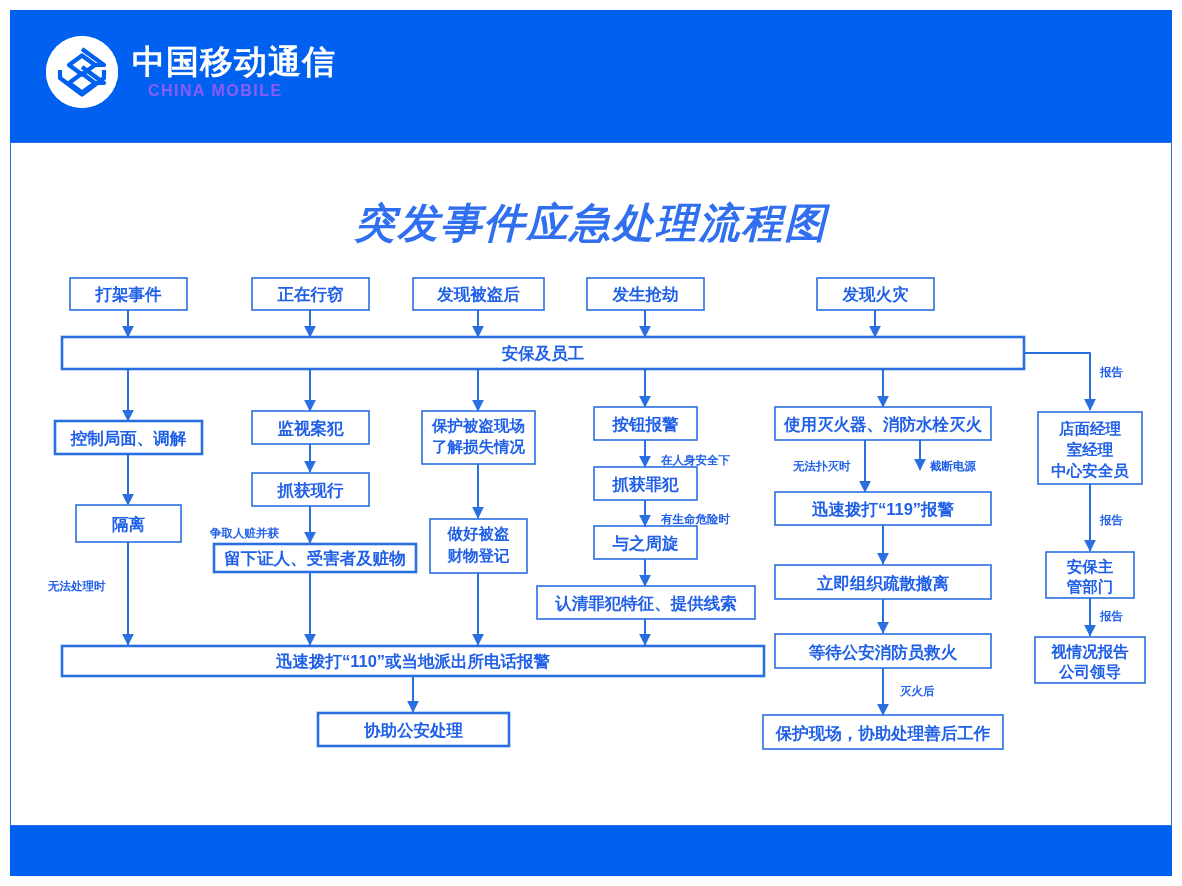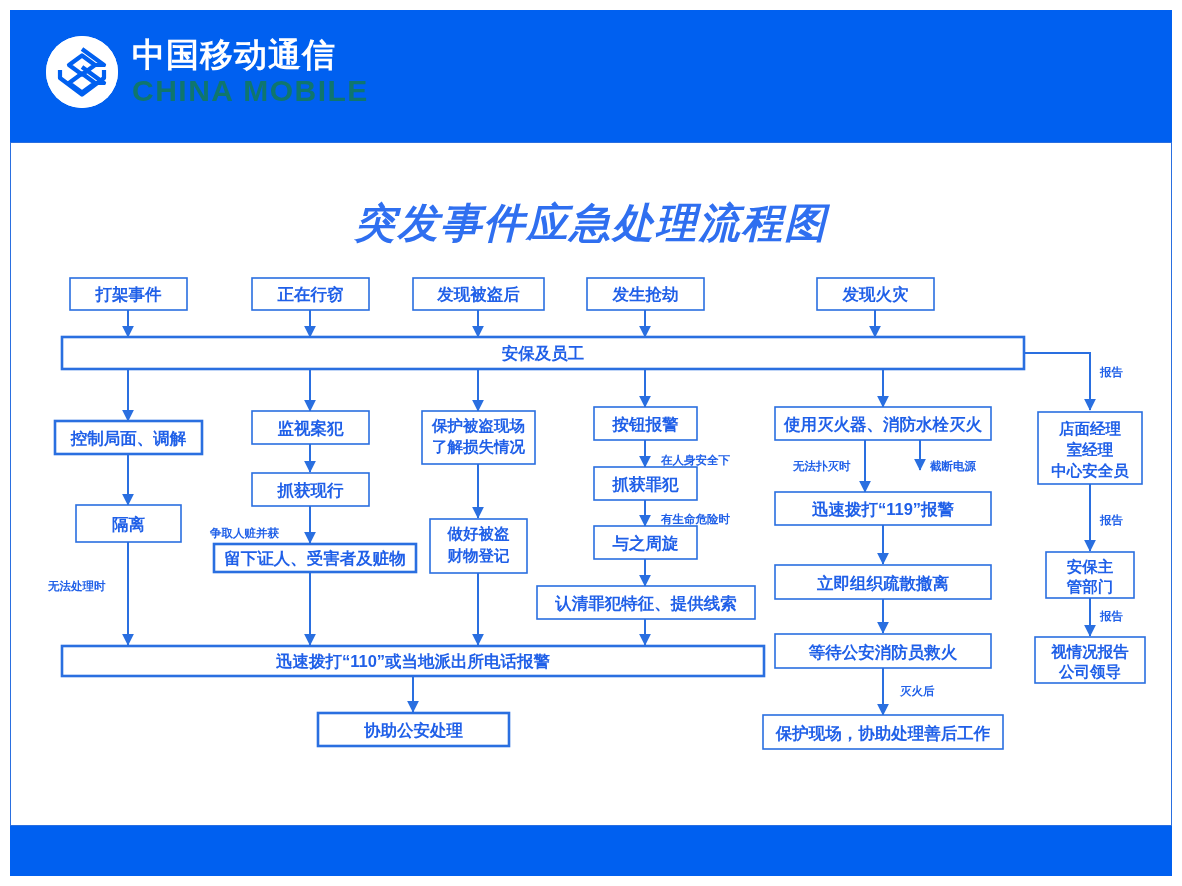--- a/index.html
+++ b/index.html
@@ -19,21 +19,21 @@
     position:absolute;left:10px;top:142px;width:1162px;height:684px;
     background:#ffffff;border:1px solid #2a6fe0;box-sizing:border-box;
   }
 
   
   #logo-wrap{position:absolute;left:46px;top:36px;display:flex;align-items:center;gap:14px;}
   #logo-mark{width:72px;height:72px;border-radius:50%;background:#ffffff;position:relative;}
   #logo-mark svg{position:absolute;left:0;top:0;}
   #logo-text{display:flex;flex-direction:column;line-height:1;}
   #logo-cn{color:#ffffff;font-size:33px;font-weight:bold;letter-spacing:1px;}
-  #logo-en{color:#0f766e;font-size:30px;font-weight:bold;letter-spacing:1.5px;margin-top:5px;}
+  #logo-en{color:#8b5cf6;font-size:16px;font-weight:bold;letter-spacing:1.5px;margin-top:5px;margin-left:16px;}
 
   
   #chart-title{
     position:absolute;left:0;top:196px;width:1182px;text-align:center;
     color:#2f6ff0;font-size:41px;font-weight:bold;letter-spacing:2px;font-style:italic;
   }
 
   
   #diagram{position:absolute;left:0;top:0;width:1182px;height:886px;}
   .nodebox{fill:#ffffff;stroke:#2a6fe0;}

